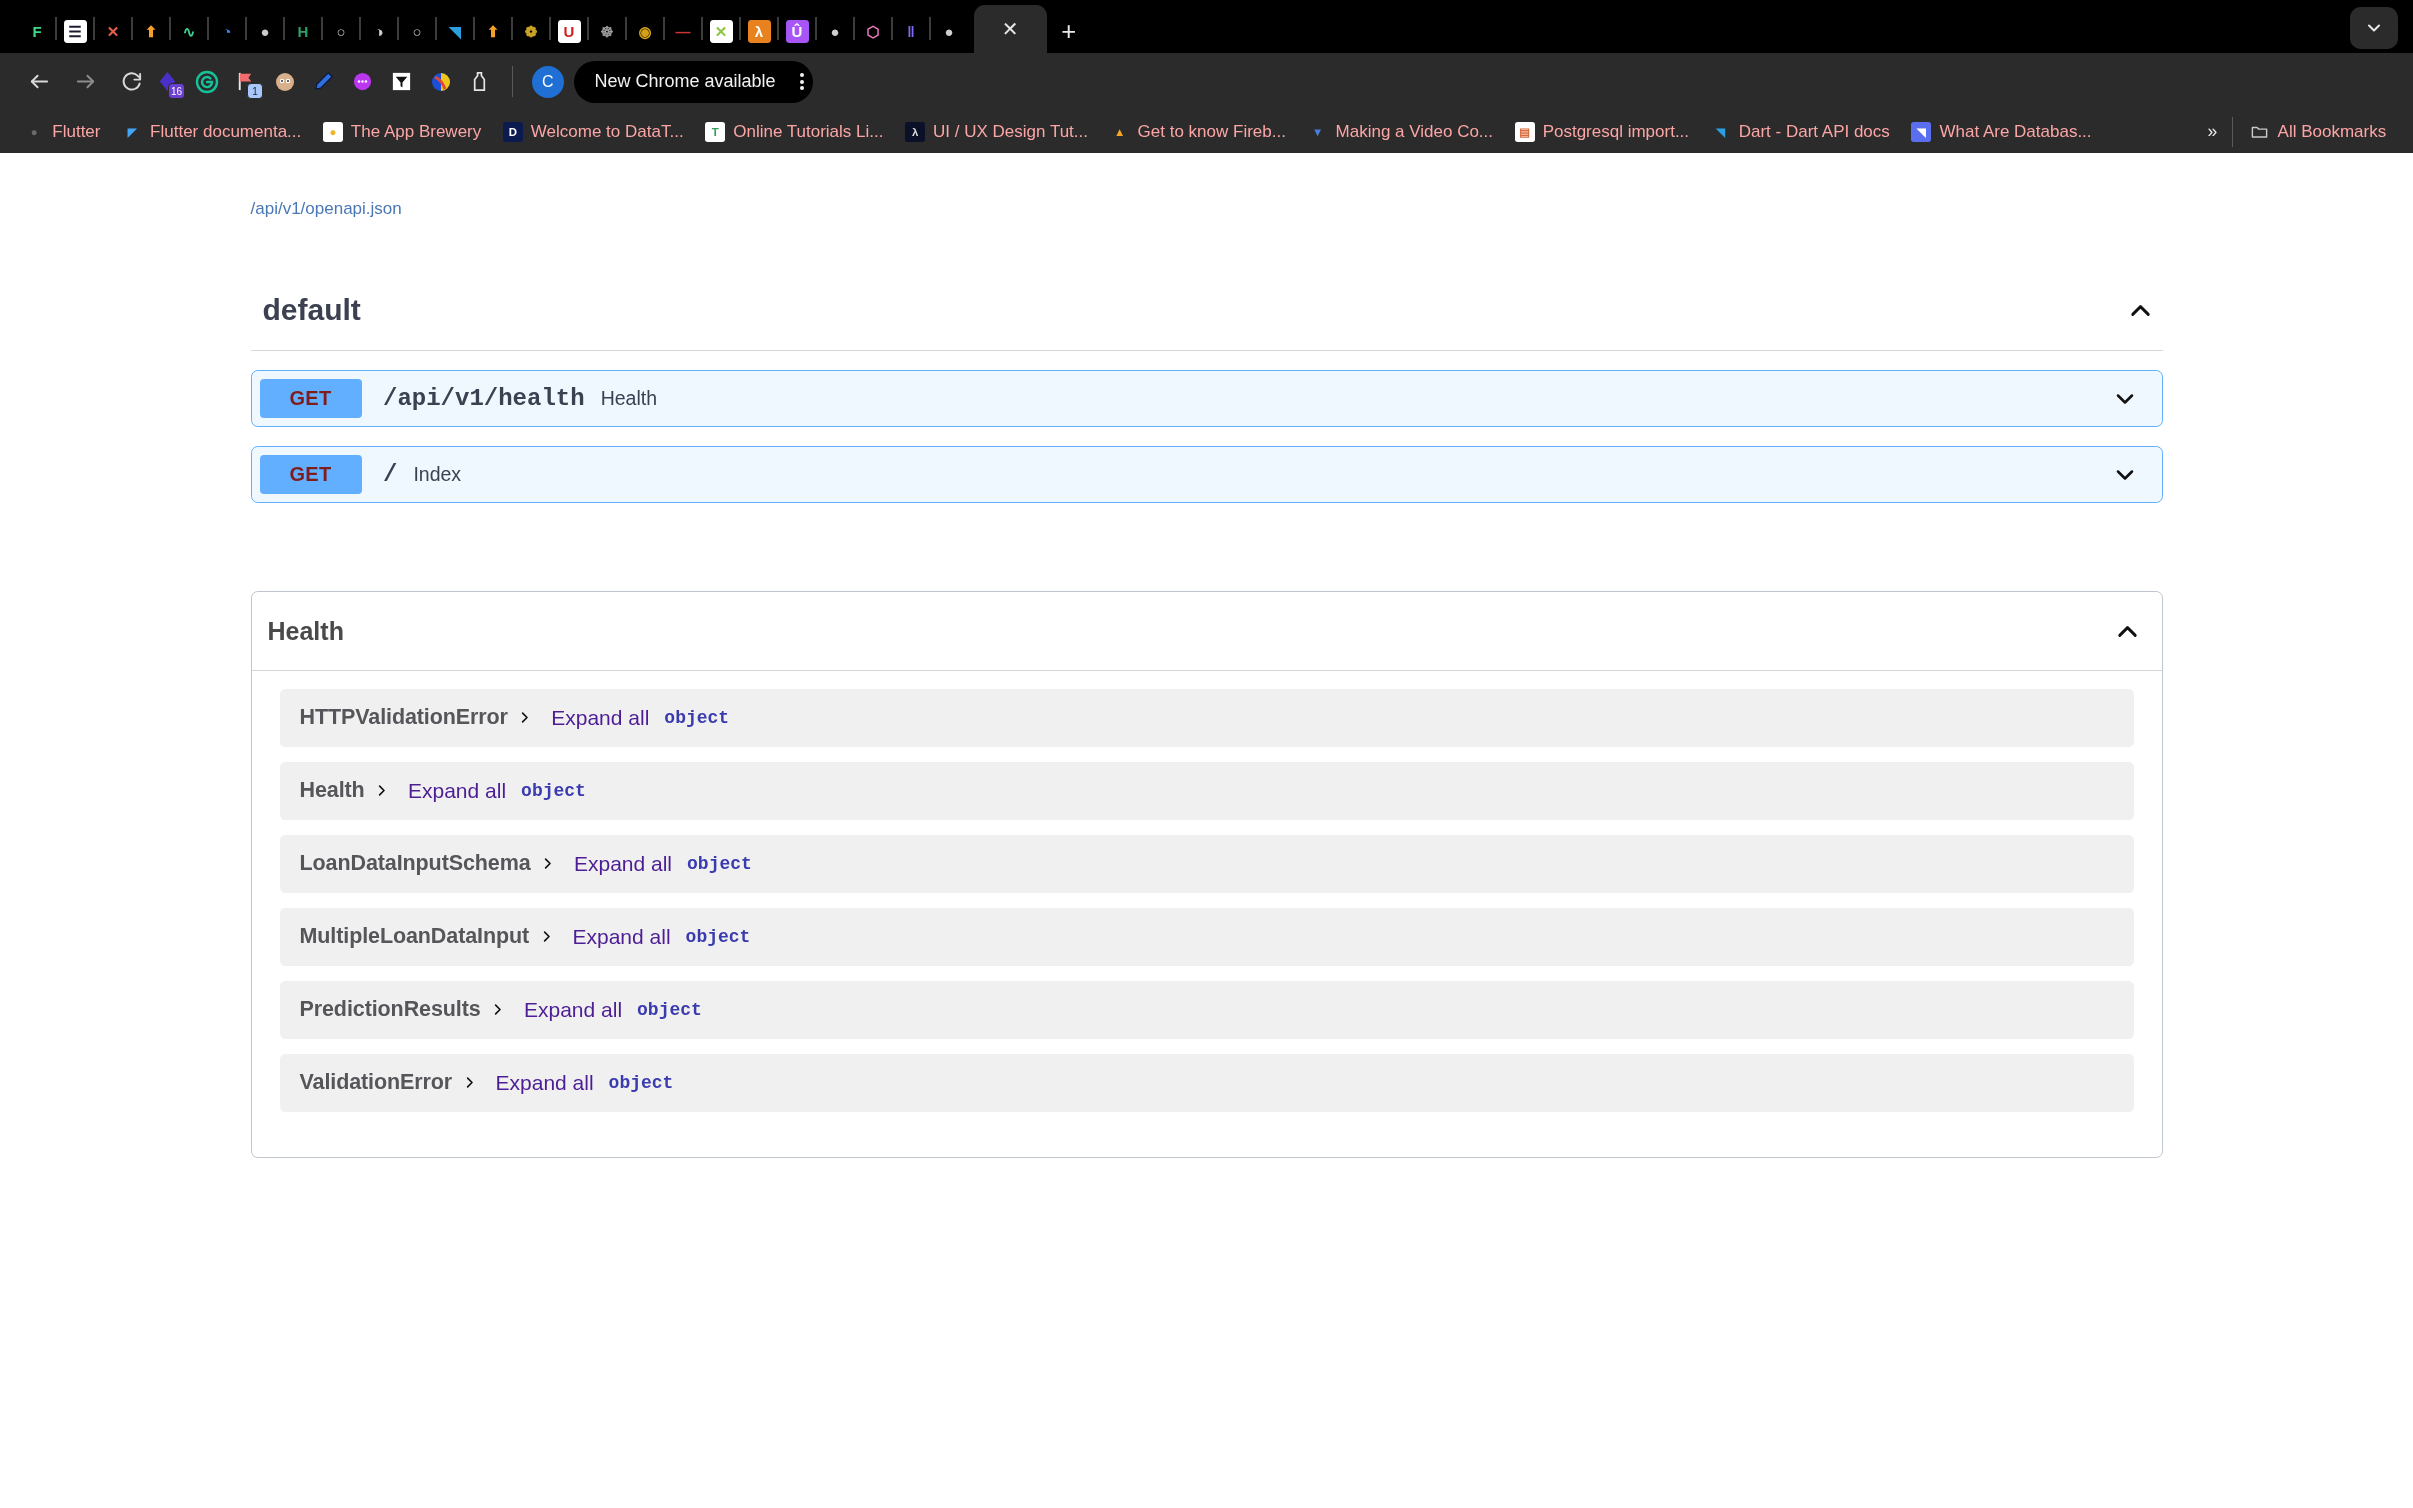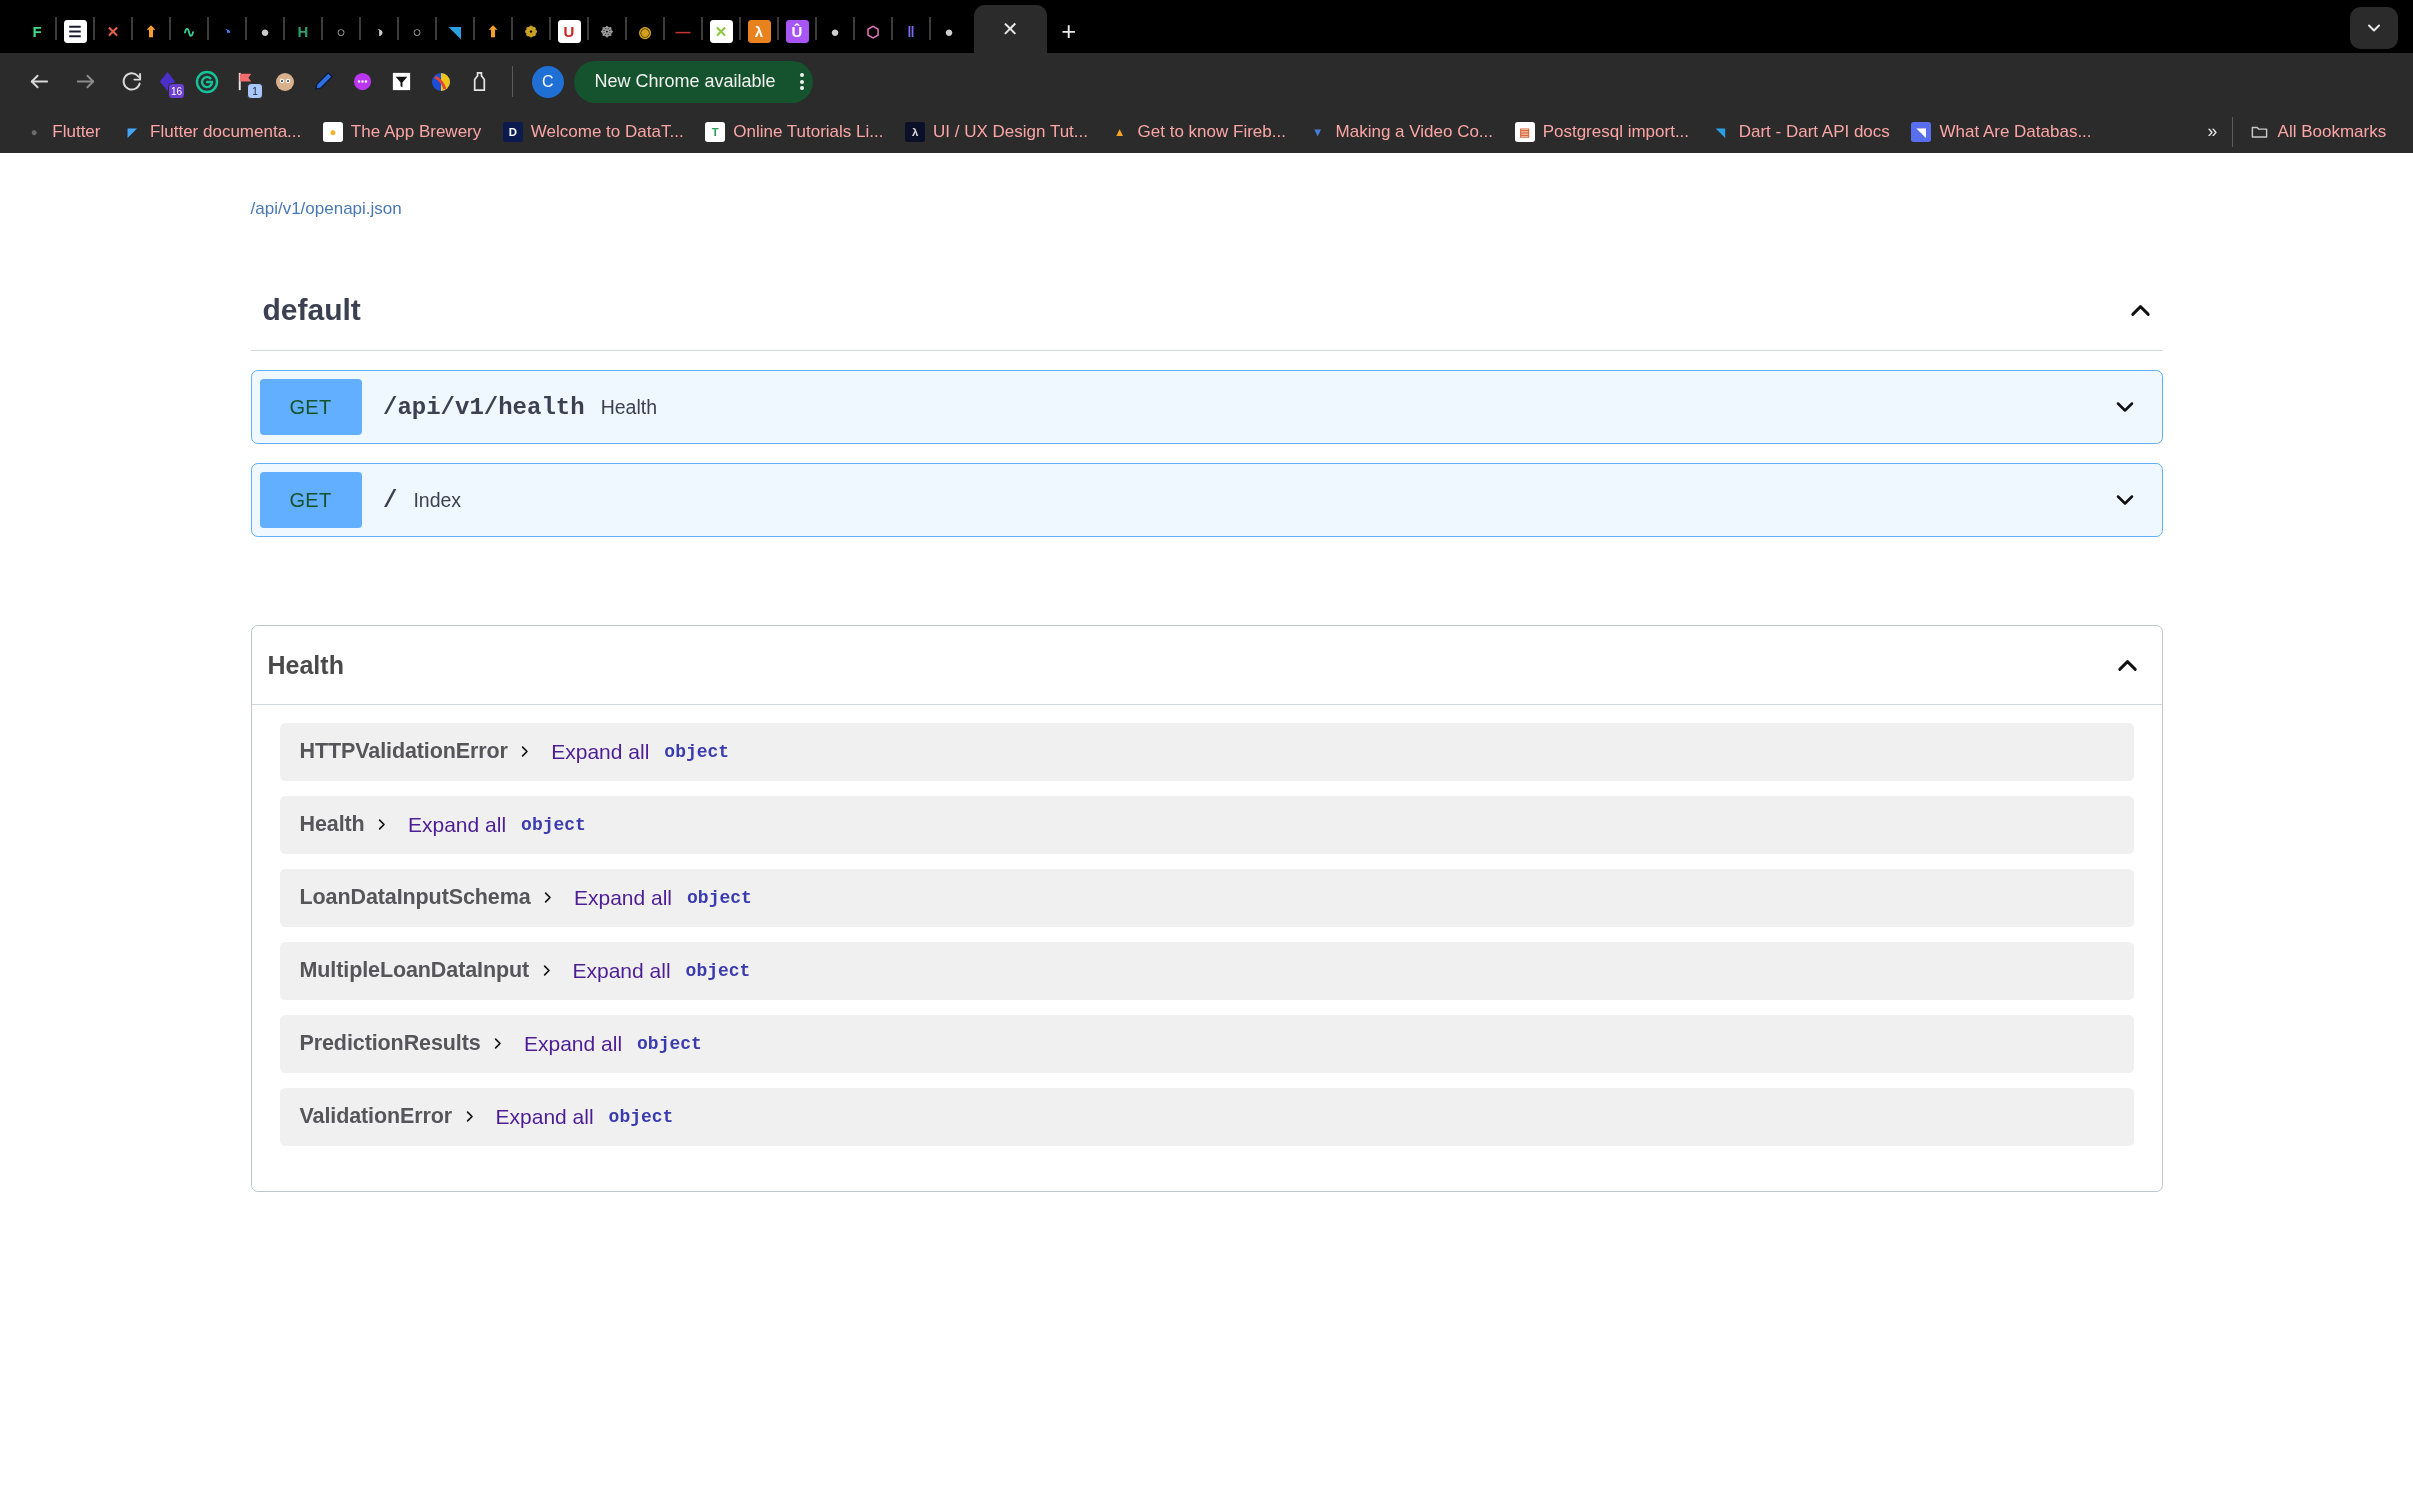--- a/index.html
+++ b/index.html
@@ -113,21 +113,21 @@
   }
   .ext-badge.blue { background: #a8c7fa; color: #15233b; }
   .vsep { width: 1.3px; height: 31px; background: #5a5a5a; margin: 0 6.7px; flex: 0 0 auto; }
   .profile {
     width: 32px; height: 32px; border-radius: 50%;
     background: #1f6fd4; color: #fff;
     display: flex; align-items: center; justify-content: center;
     font-size: 16px; flex: 0 0 auto;
   }
   .update-pill {
-    height: 42px; border-radius: 23px; background: #14532d;
+    height: 42px; border-radius: 23px; background: #000000;
     display: flex; align-items: center; gap: 24px;
     padding: 0 9.4px 0 20px; margin-left: 10.8px; flex: 0 0 auto;
   }
   .update-pill span { color: #f1f1f1; font-size: 18px; white-space: nowrap; }
   .kebab { display: flex; flex-direction: column; gap: 2.7px; align-items: center; }
   .kebab i { width: 4px; height: 4px; border-radius: 50%; background: #f1f1f1; display: block; }
 
   .bookmarks {
     height: 43px; background: #2b2b2b;
     display: flex; align-items: center;
@@ -190,23 +190,23 @@
     padding: 8px 23px 8px 8px;
     min-height: 51px;
   }
   .op-get {
     background: #eff7ff; border: 1.3px solid #61affe;
   }
   .op-post {
     background: #eff9f2; border: 1.3px solid #49cc90;
   }
   .op-method {
-    width: 102px; height: 56px; border-radius: 4px;
-    display: flex; align-items: center; justify-content: center;
-    color: #14532d; font-size: 20px; font-weight: normal;
+    width: 102px; height: 39px; border-radius: 4px;
+    display: flex; align-items: center; justify-content: center;
+    color: #7f1d1d; font-size: 20px; font-weight: bold;
     font-family: "Liberation Sans", sans-serif;
     flex: 0 0 auto; letter-spacing: 0.3px;
   }
   .m-get { background: #61affe; }
   .m-post { background: #49cc90; }
   .op-path {
     font-family: "Liberation Mono", monospace;
     font-size: 24px; font-weight: bold; color: #3b4151;
     margin-left: 21.5px; flex: 0 0 auto;
   }

